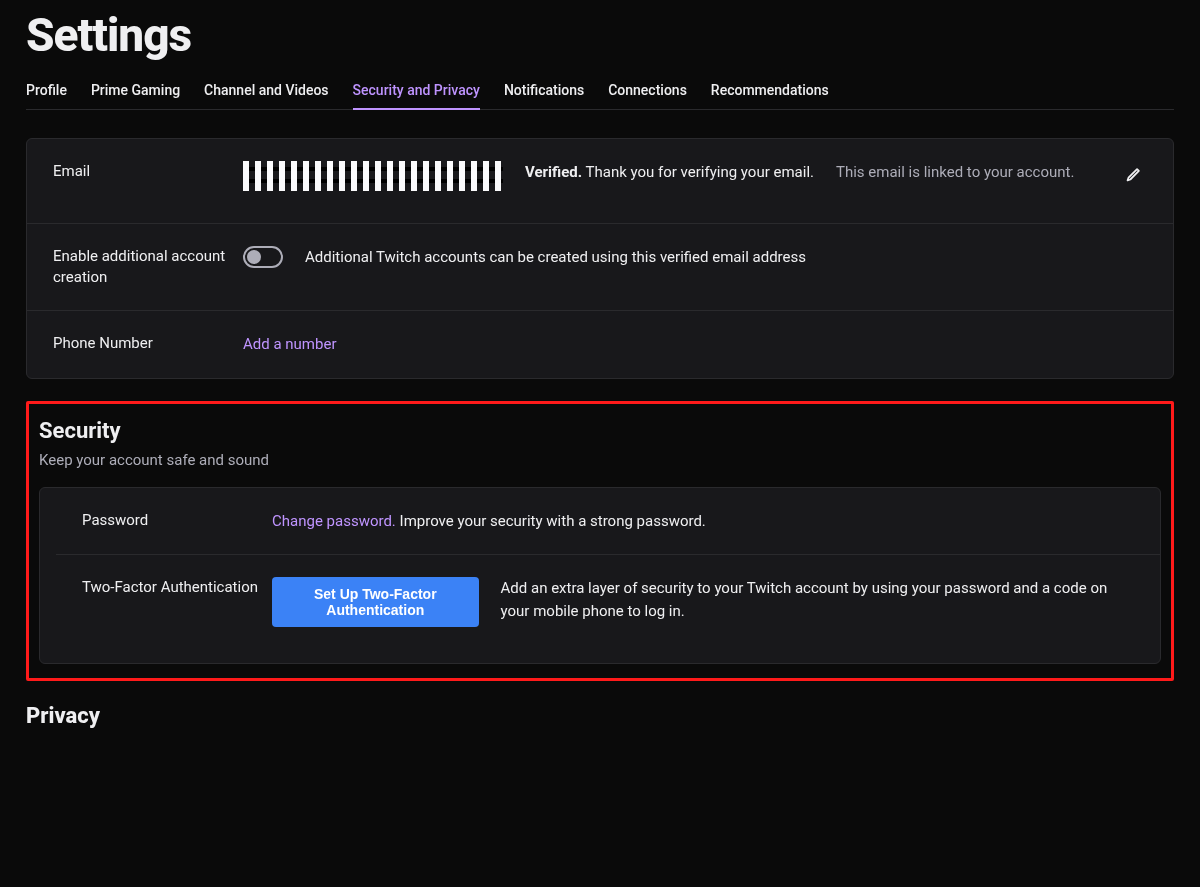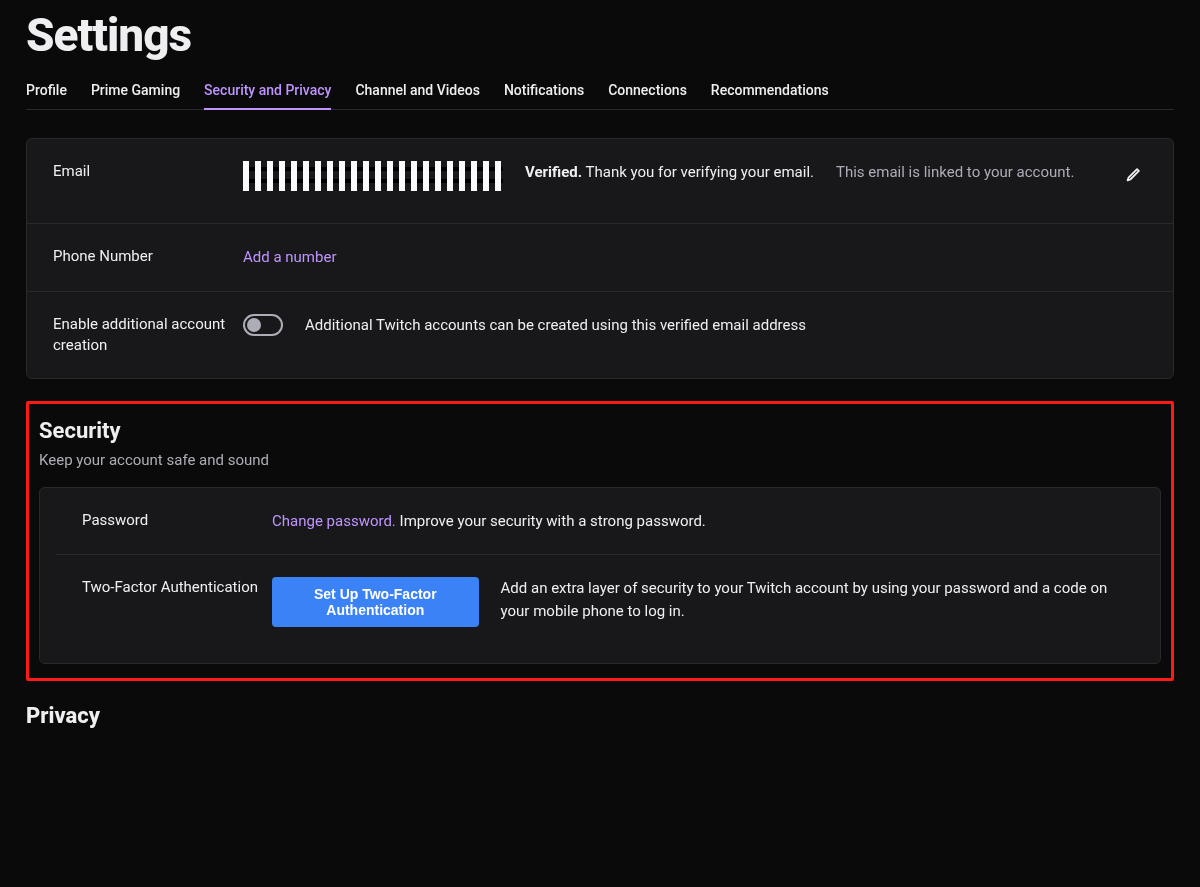--- a/index.html
+++ b/index.html
@@ -156,22 +156,22 @@
 </head>
 <body>
 
 <div class="page">
 
   <h1 class="page-title">Settings</h1>
 
   <nav class="tabs">
     <div class="tab">Profile</div>
     <div class="tab">Prime Gaming</div>
+    <div class="tab">Channel and Videos</div>
     <div class="tab active">Security and Privacy</div>
-    <div class="tab">Channel and Videos</div>
     <div class="tab">Notifications</div>
     <div class="tab">Connections</div>
     <div class="tab">Recommendations</div>
   </nav>
 
   <div class="scroll-area">
 
     <div class="card">
 
       <div class="row">
@@ -188,32 +188,32 @@
             <span>
               <svg width="18" height="18" viewBox="0 0 20 20" fill="none" stroke="#efeff1" stroke-width="2" stroke-linecap="round" stroke-linejoin="round">
                 <path d="M14.5 3.5l2 2L7 15l-3 1 1-3 9.5-9.5z"></path>
               </svg>
             </span>
           </div>
         </div>
       </div>
 
       <div class="row">
-        <div class="row-label">Phone Number</div>
-        <div class="row-content">
-          <span class="link">Add a number</span>
-        </div>
-        <div class="row-action"></div>
-      </div>
-
-      <div class="row">
         <div class="row-label">Enable additional account creation</div>
         <div class="row-content">
           <div class="toggle"></div>
           <div>Additional Twitch accounts can be created using this verified email address</div>
+        </div>
+        <div class="row-action"></div>
+      </div>
+
+      <div class="row">
+        <div class="row-label">Phone Number</div>
+        <div class="row-content">
+          <span class="link">Add a number</span>
         </div>
         <div class="row-action"></div>
       </div>
 
     </div>
 
     <div class="highlight-box">
 
       <div class="card-section-header" style="margin-top:0;">
         <div class="section-title">Security</div>

